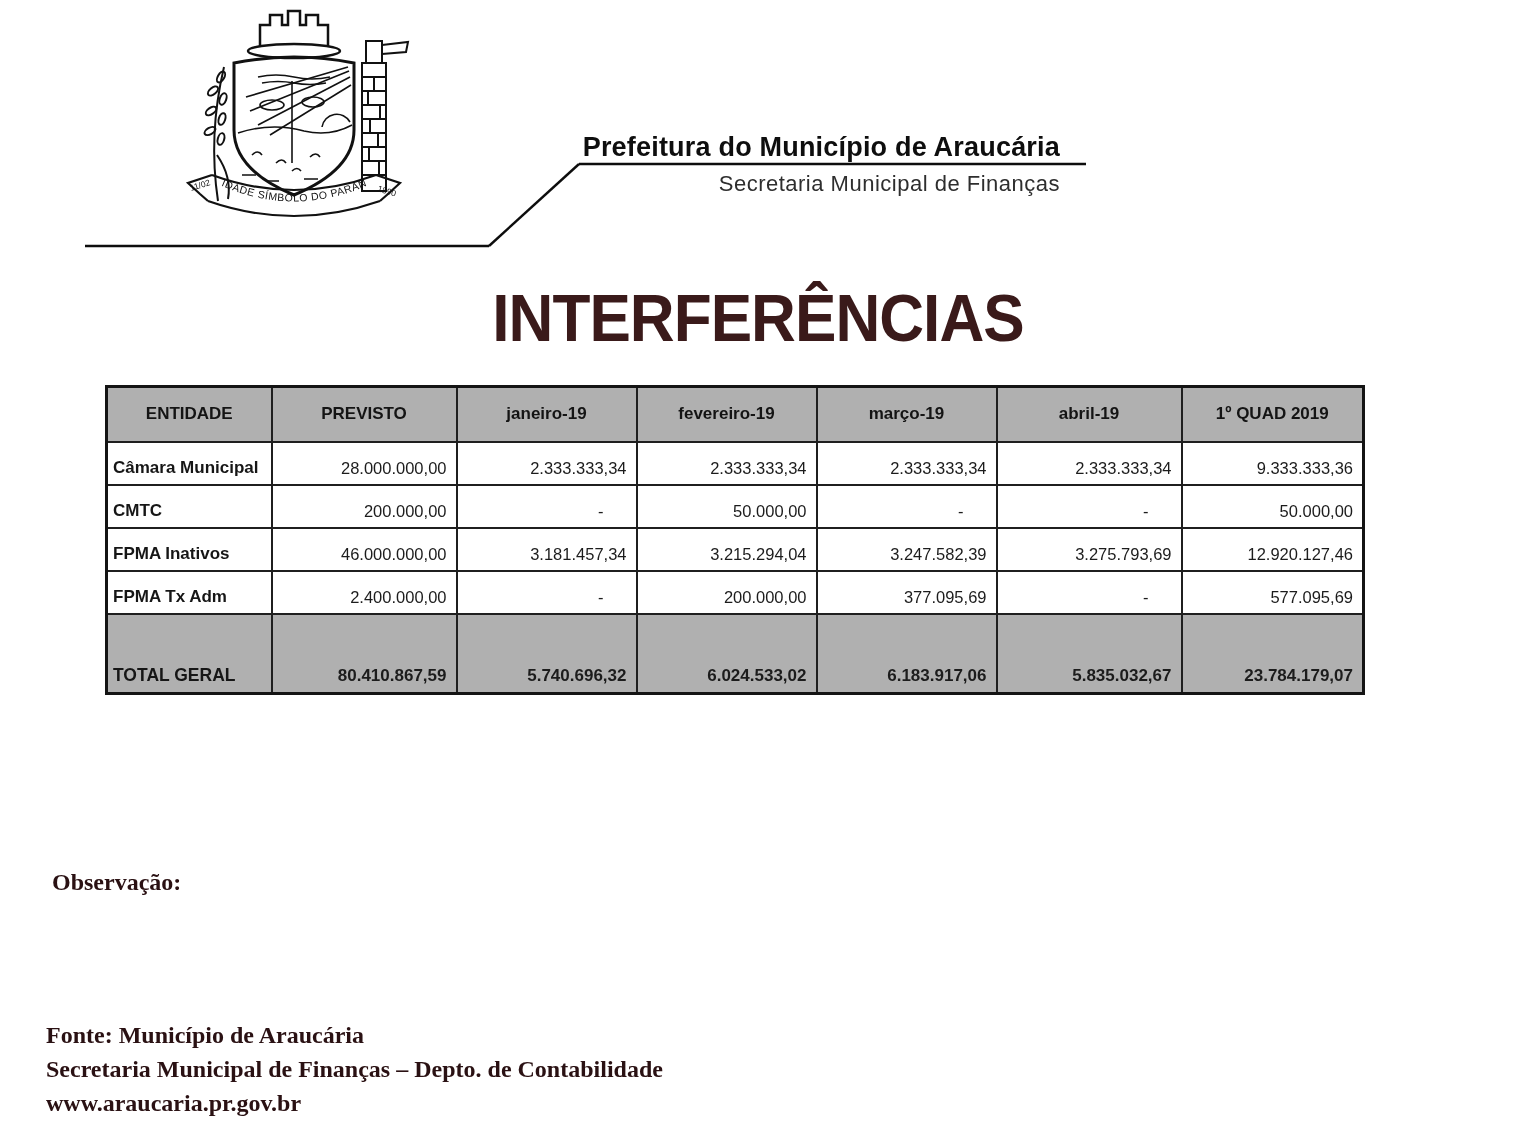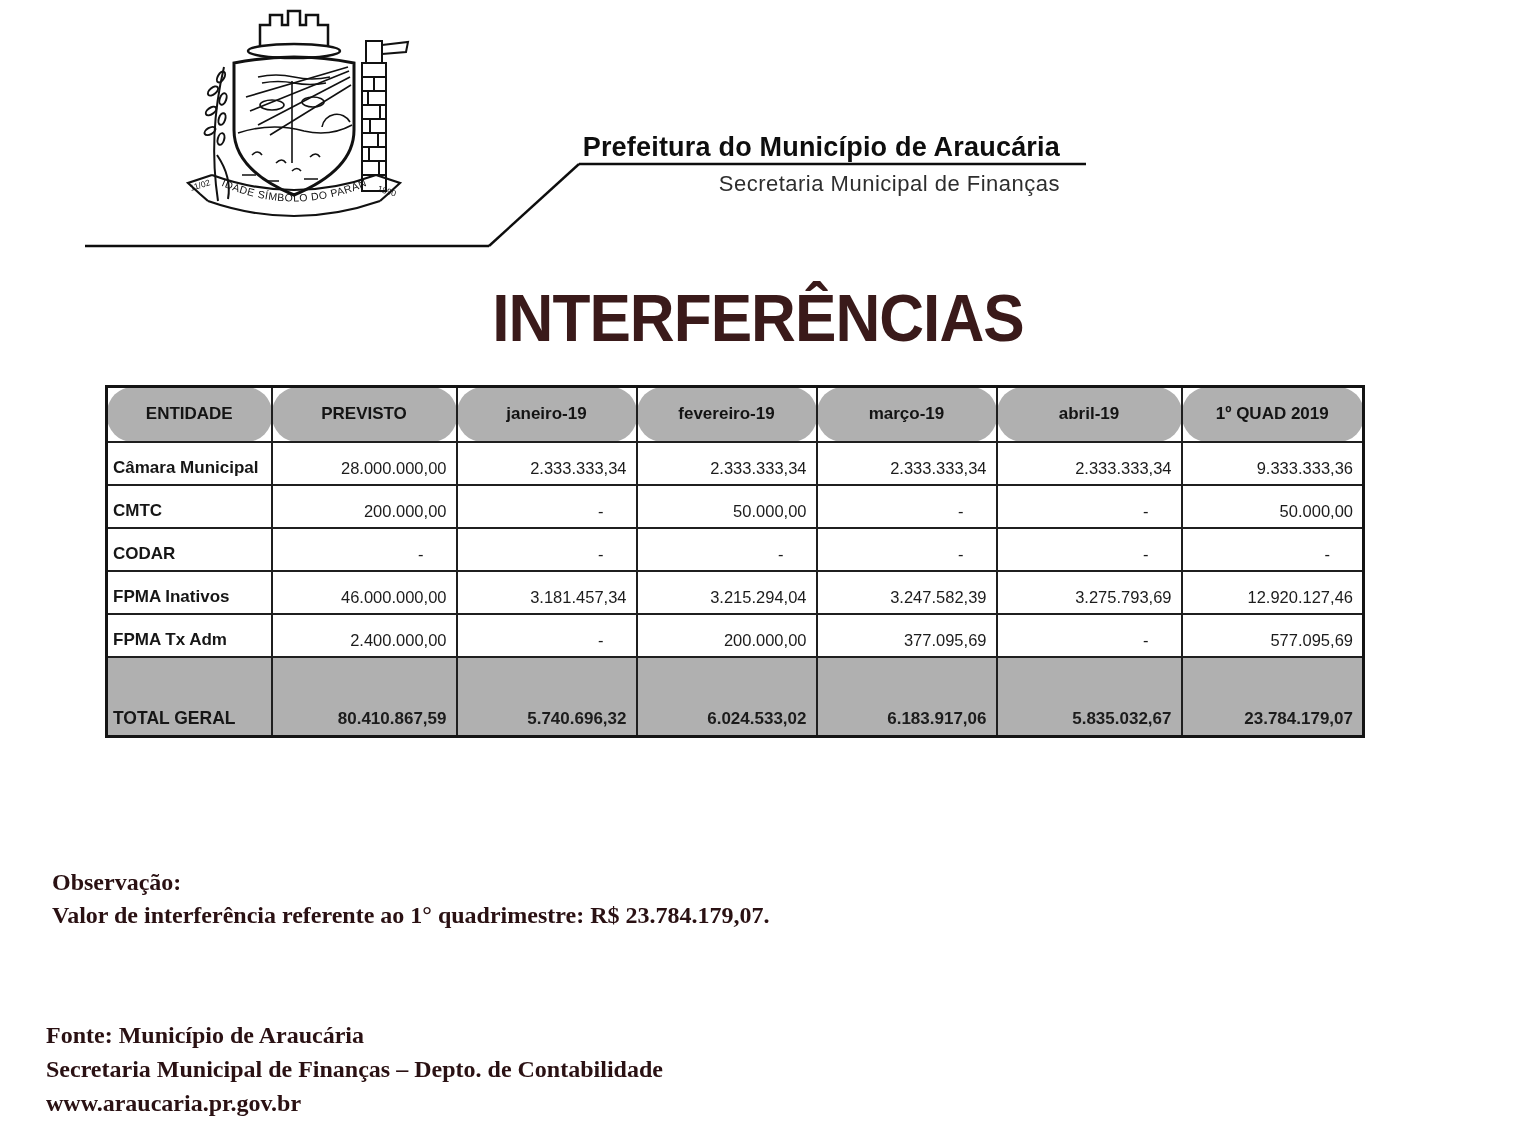--- a/index.html
+++ b/index.html
@@ -30,21 +30,21 @@
   table.interf{
     border-collapse:collapse;table-layout:fixed;width:1257px;
     border:3px solid #141414;font-family:"Liberation Sans",sans-serif;
   }
   table.interf td,table.interf th{
     border:2px solid #1f1f1f;vertical-align:bottom;overflow:hidden;white-space:nowrap;
   }
   tr.hdr{height:55px;}
   tr.hdr th{
     background:var(--table-header-bg,#b0b0b0);vertical-align:middle;text-align:center;
-    font-size:17px;font-weight:700;color:#141414;border-radius:26px;
+    font-size:17px;font-weight:700;color:#141414;
   }
   tr.data{height:40px;background:#fff;}
   td.entity{font-weight:700;font-size:17px;padding:0 2px 6px 5px;color:#161616;}
   td.num{text-align:right;font-size:16.5px;font-weight:500;padding:16px 9px 6px 2px;color:#1c1c1c;}
   td.num.dash{padding-right:32px;}
   tr.total{height:80px;}
   tr.total td{background:var(--table-header-bg,#b0b0b0);font-weight:700;}
   tr.total td.entity{font-size:17.5px;}
   tr.total td.num{font-size:17px;font-weight:700;}
   
@@ -174,29 +174,20 @@
           <tr class="data">
             <td class="entity">CMTC</td>
             <td class="num">200.000,00</td>
             <td class="num dash">-</td>
             <td class="num">50.000,00</td>
             <td class="num dash">-</td>
             <td class="num dash">-</td>
             <td class="num">50.000,00</td>
           </tr>
           <tr class="data">
-            <td class="entity">CODAR</td>
-            <td class="num dash">-</td>
-            <td class="num dash">-</td>
-            <td class="num dash">-</td>
-            <td class="num dash">-</td>
-            <td class="num dash">-</td>
-            <td class="num dash">-</td>
-          </tr>
-          <tr class="data">
             <td class="entity">FPMA Inativos</td>
             <td class="num">46.000.000,00</td>
             <td class="num">3.181.457,34</td>
             <td class="num">3.215.294,04</td>
             <td class="num">3.247.582,39</td>
             <td class="num">3.275.793,69</td>
             <td class="num">12.920.127,46</td>
           </tr>
           <tr class="data">
             <td class="entity">FPMA Tx Adm</td>
@@ -215,21 +206,20 @@
             <td class="num">6.183.917,06</td>
             <td class="num">5.835.032,67</td>
             <td class="num">23.784.179,07</td>
           </tr>
         </tbody>
     </table>
   </div>
 
   <div class="obs">
     <div>Observação:</div>
-    <div>Valor de interferência referente ao 1° quadrimestre: R$ 23.784.179,07.</div>
   </div>
 
   <div class="fonte">
     <div>Fonte: Município de Araucária</div>
     <div>Secretaria Municipal de Finanças – Depto. de Contabilidade</div>
     <div>www.araucaria.pr.gov.br</div>
   </div>
 
 </div>
 

